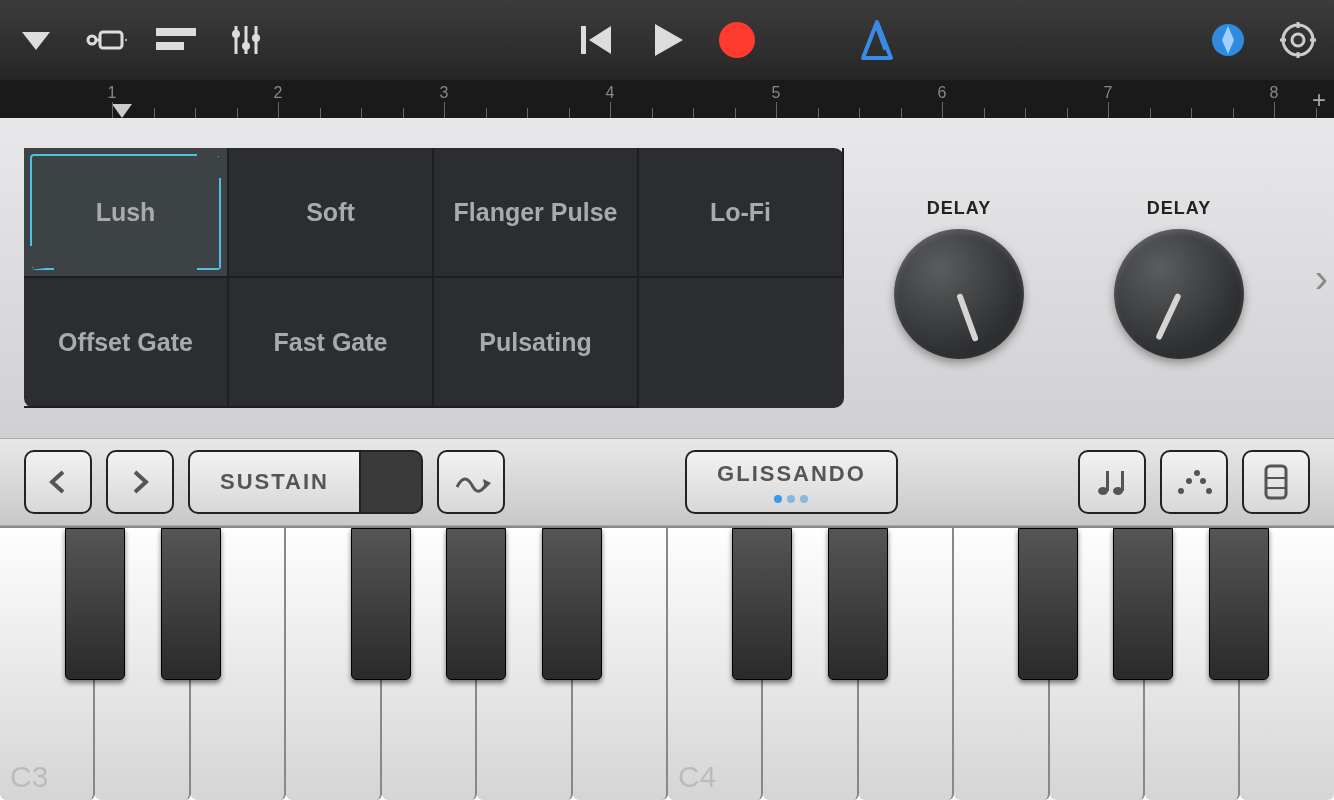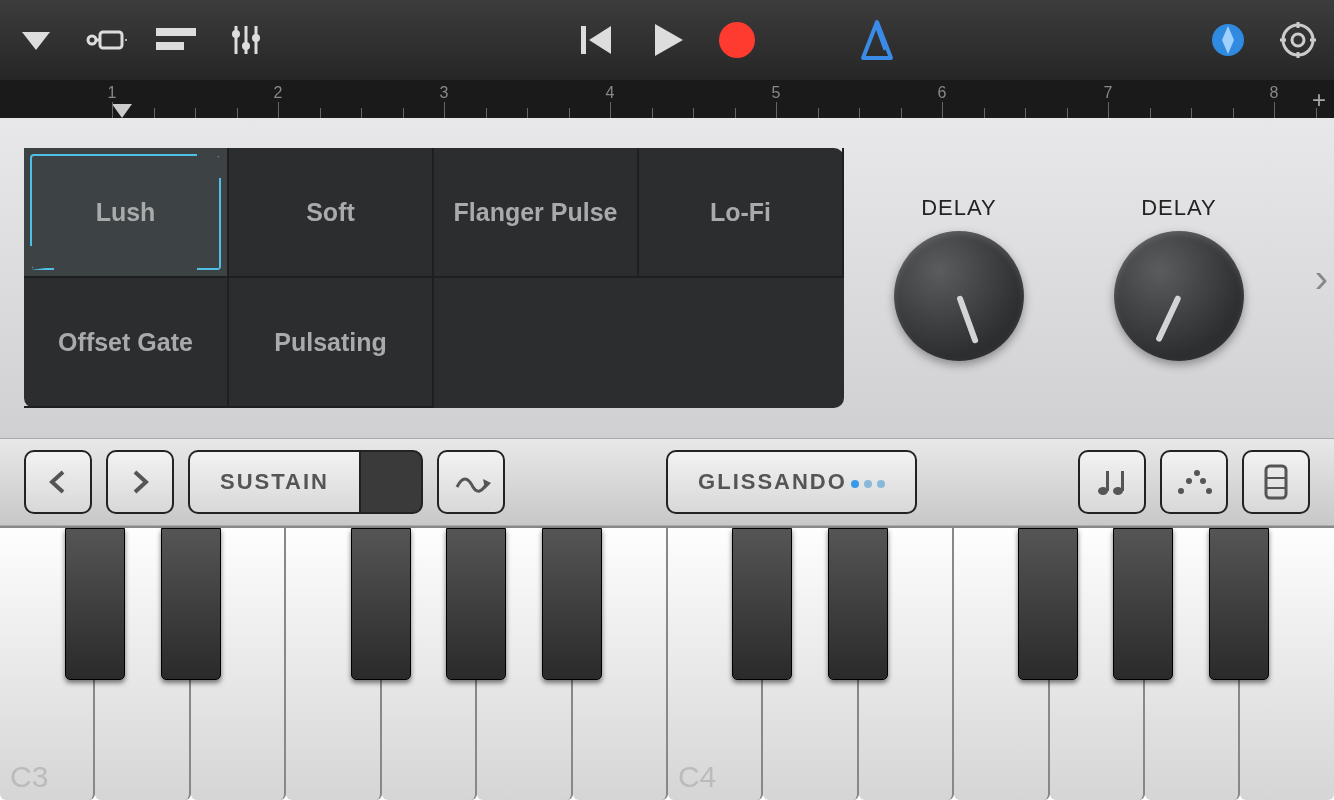--- a/index.html
+++ b/index.html
@@ -93,21 +93,21 @@
 .knobs {
   display: flex;
   gap: 90px;
   margin-left: 50px;
   align-items: center;
 }
 .knob-block {
   display: flex; flex-direction: column; align-items: center;
 }
 .knob-label {
-  font-size: 22px; font-weight: 400; color: #222; letter-spacing: 1px;
+  font-size: 18px; font-weight: 700; color: #222; letter-spacing: 1px;
   margin-bottom: 10px;
 }
 .knob {
   width: 130px; height: 130px; border-radius: 50%;
   background: radial-gradient(circle at 35% 30%, #5a5c5e, #2c2e30 70%);
   box-shadow: inset 0 3px 6px rgba(255,255,255,.15), 0 4px 10px rgba(0,0,0,.35);
   position: relative;
   cursor: pointer;
 }
 .knob::after {
@@ -153,21 +153,21 @@
 .sustain-group .sustain-main {
   border-top-right-radius: 0; border-bottom-right-radius: 0; border-right: 0;
 }
 .sustain-group .sustain-lock {
   width: 40px; background: #3a3a3a; color: #999;
   border-top-left-radius: 0; border-bottom-left-radius: 0;
   display:flex;align-items:center;justify-content:center;
   border: 2px solid #222;
 }
 .glissando-block {
-  display: flex; flex-direction: row; align-items: center; gap: 4px;
+  display: flex; flex-direction: column; align-items: center; gap: 4px;
 }
 .gliss-dots { display: flex; gap: 5px; margin-top: 4px; }
 .gliss-dots span { width: 8px; height: 8px; border-radius: 50%; background: #3a99e8; }
 .gliss-dots span.dim { background: #8ab8da; }
 .control-row .flex { flex: 1; }
 
 .keyboard {
   height: 274px;
   background: #fff;
   position: relative;
@@ -330,20 +330,21 @@
     <div class="tick" style="left: 1315.5px;"></div>
   </div>
 
 <div class="instrument-panel">
   <div class="preset-grid">
       <div class="preset-cell selected">Lush</div>
       <div class="preset-cell">Soft</div>
       <div class="preset-cell">Flanger Pulse</div>
       <div class="preset-cell">Lo-Fi</div>
       <div class="preset-cell">Offset Gate</div>
+      <div class="preset-cell">Fast Gate</div>
       <div class="preset-cell">Pulsating</div>
     </div>
 
   <div class="knobs">
     <div class="knob-block">
       <div class="knob-label">DELAY</div>
       <div class="knob delay"></div>
     </div>
     <div class="knob-block">
       <div class="knob-label">DELAY</div>

